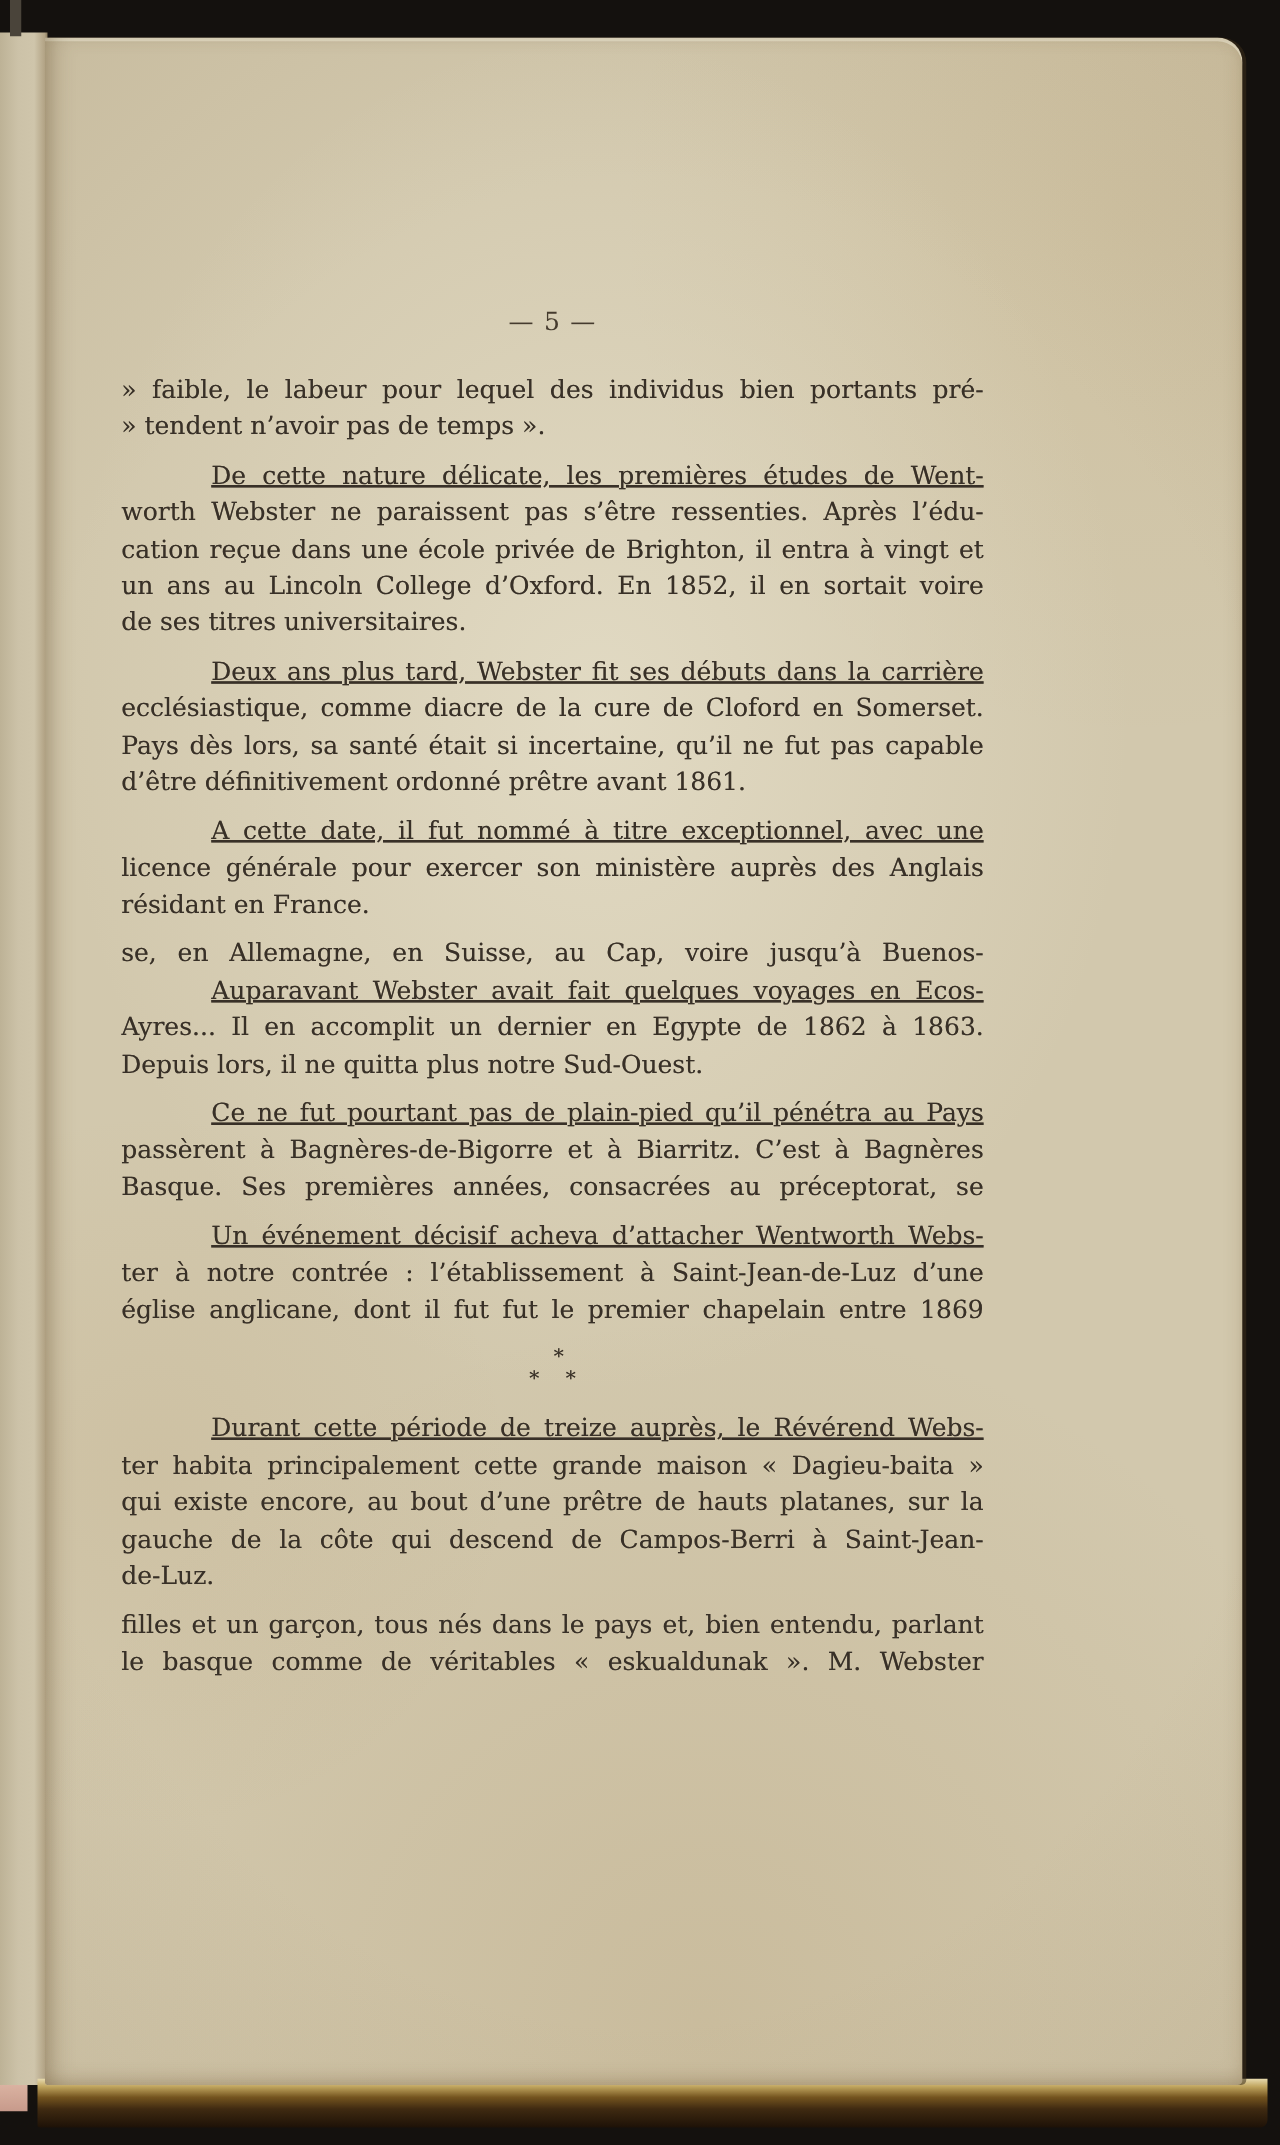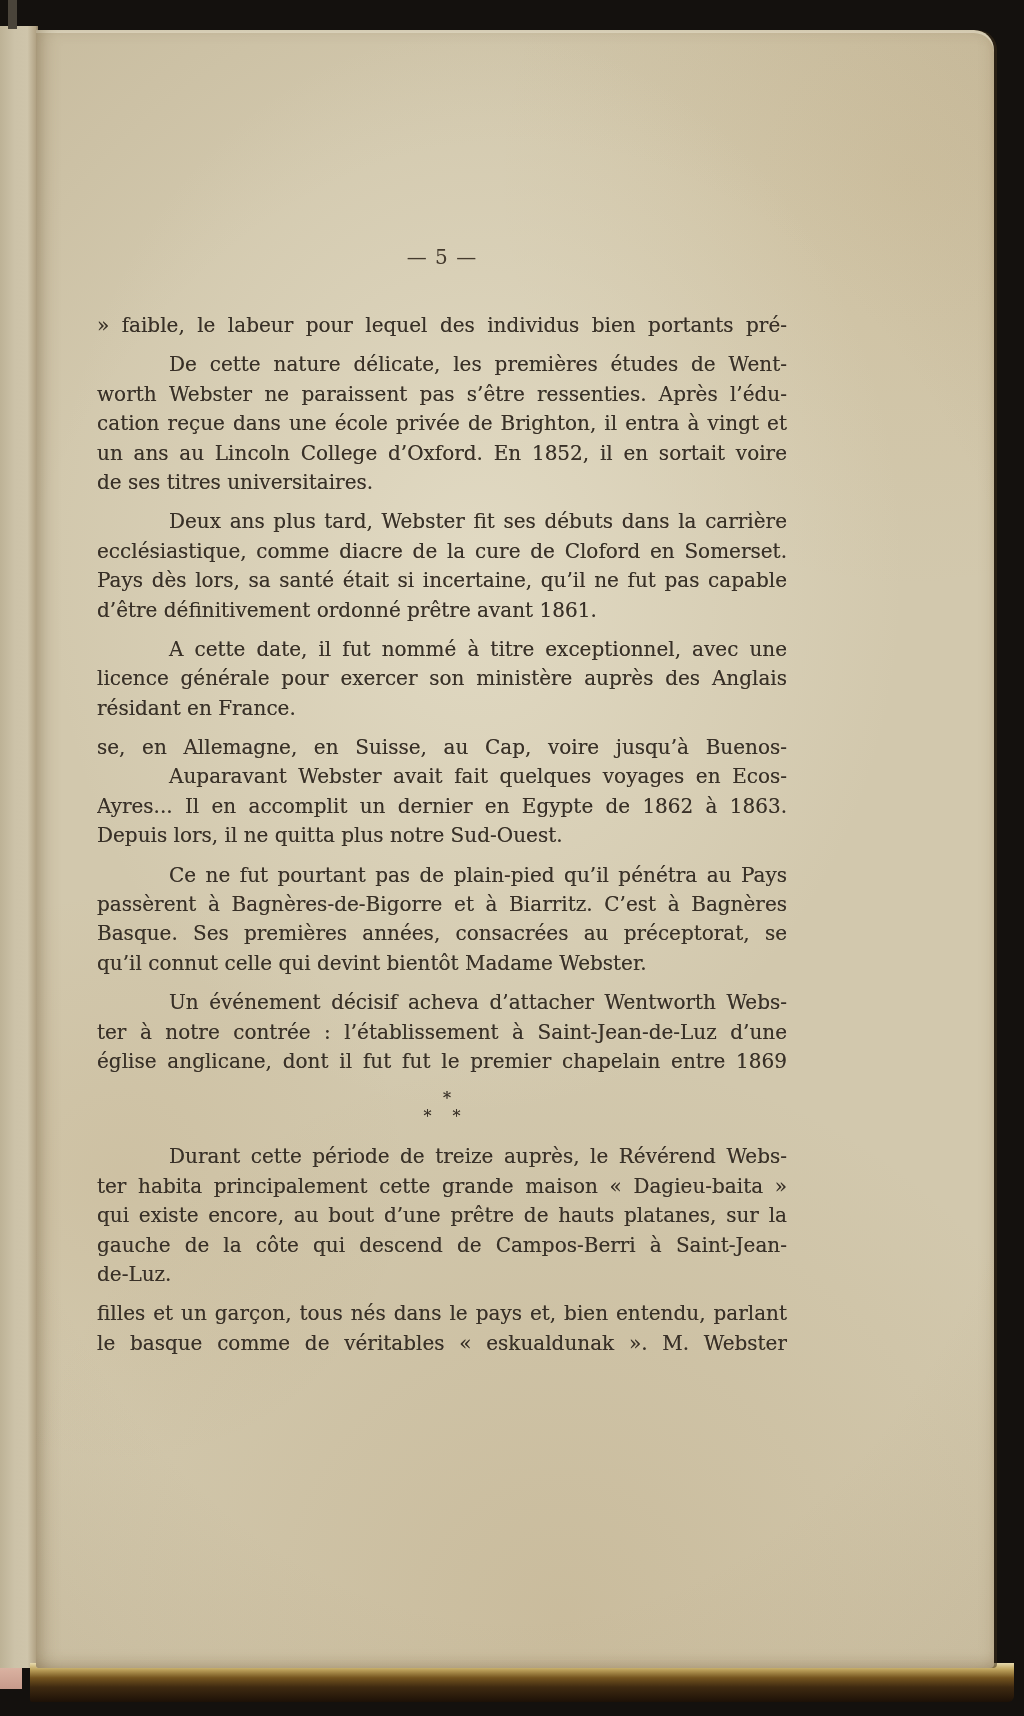--- a/index.html
+++ b/index.html
@@ -47,47 +47,48 @@
   .pagenum{
     position:absolute;left:61px;top:212px;width:690px;height:30px;line-height:30px;
     text-align:center;font-size:20px;color:#453b2e;letter-spacing:1px;
   }
   .textcol{
     position:absolute;left:61px;top:267px;width:690px;
     color:#38302 7;color:#383027;font-size:20px;line-height:29.4px;
     text-shadow:0 0 .5px rgba(56,48,38,.55);
   }
   .para{margin-top:10px;}
-  .textcol .para:first-child{margin-top:14px;}
+  .textcol .para:first-child{margin-top:0;}
   .ln{
     text-align:justify;text-align-last:justify;
     height:29.4px;overflow:hidden;
   }
   .ln.last{text-align-last:left;}
-  .ind{text-indent:72px;}
+  .ind{text-indent:72px;text-decoration:underline;}
   .sep{height:46px;margin:10px 0;}
   .sep .s1{text-align:center;height:24px;line-height:26px;font-size:16px;transform:translateX(5px);}
   .sep .s2{text-align:center;height:20px;line-height:14px;font-size:16px;letter-spacing:8px;padding-left:8px;box-sizing:border-box;}
 </style>
 </head>
 <body>
 
 <div class="underpage"></div>
 <div class="notch"></div>
 <div class="bottom-stack"></div>
 <div class="pink-sliver"></div>
 
 <div class="sheet">
 
   <div class="pagenum">— 5 —</div>
 
   <div class="textcol">
 
     <div class="para">
       <div class="ln">» faible, le labeur pour lequel des individus bien portants pré-</div>
+      <div class="ln last">» tendent n’avoir pas de temps ».</div>
     </div>
 
     <div class="para">
       <div class="ln ind">De cette nature délicate, les premières études de Went-</div>
       <div class="ln">worth Webster ne paraissent pas s’être ressenties. Après l’édu-</div>
       <div class="ln">cation reçue dans une école privée de Brighton, il entra à vingt et</div>
       <div class="ln">un ans au Lincoln College d’Oxford. En 1852, il en sortait voire</div>
       <div class="ln last">de ses titres universitaires.</div>
     </div>
 
@@ -108,21 +109,20 @@
       <div class="ln">se, en Allemagne, en Suisse, au Cap, voire jusqu’à Buenos-</div>
       <div class="ln ind">Auparavant Webster avait fait quelques voyages en Ecos-</div>
       <div class="ln">Ayres... Il en accomplit un dernier en Egypte de 1862 à 1863.</div>
       <div class="ln last">Depuis lors, il ne quitta plus notre Sud-Ouest.</div>
     </div>
 
     <div class="para">
       <div class="ln ind">Ce ne fut pourtant pas de plain-pied qu’il pénétra au Pays</div>
       <div class="ln">passèrent à Bagnères-de-Bigorre et à Biarritz. C’est à Bagnères</div>
       <div class="ln">Basque. Ses premières années, consacrées au préceptorat, se</div>
-      <div class="ln last">qu’il connut celle qui devint bientôt Madame Webster.</div>
     </div>
 
     <div class="para">
       <div class="ln ind">Un événement décisif acheva d’attacher Wentworth Webs-</div>
       <div class="ln">ter à notre contrée : l’établissement à Saint-Jean-de-Luz d’une</div>
       <div class="ln">église anglicane, dont il fut fut le premier chapelain entre 1869</div>
     </div>
 
     <div class="sep">
       <div class="s1">*</div>

